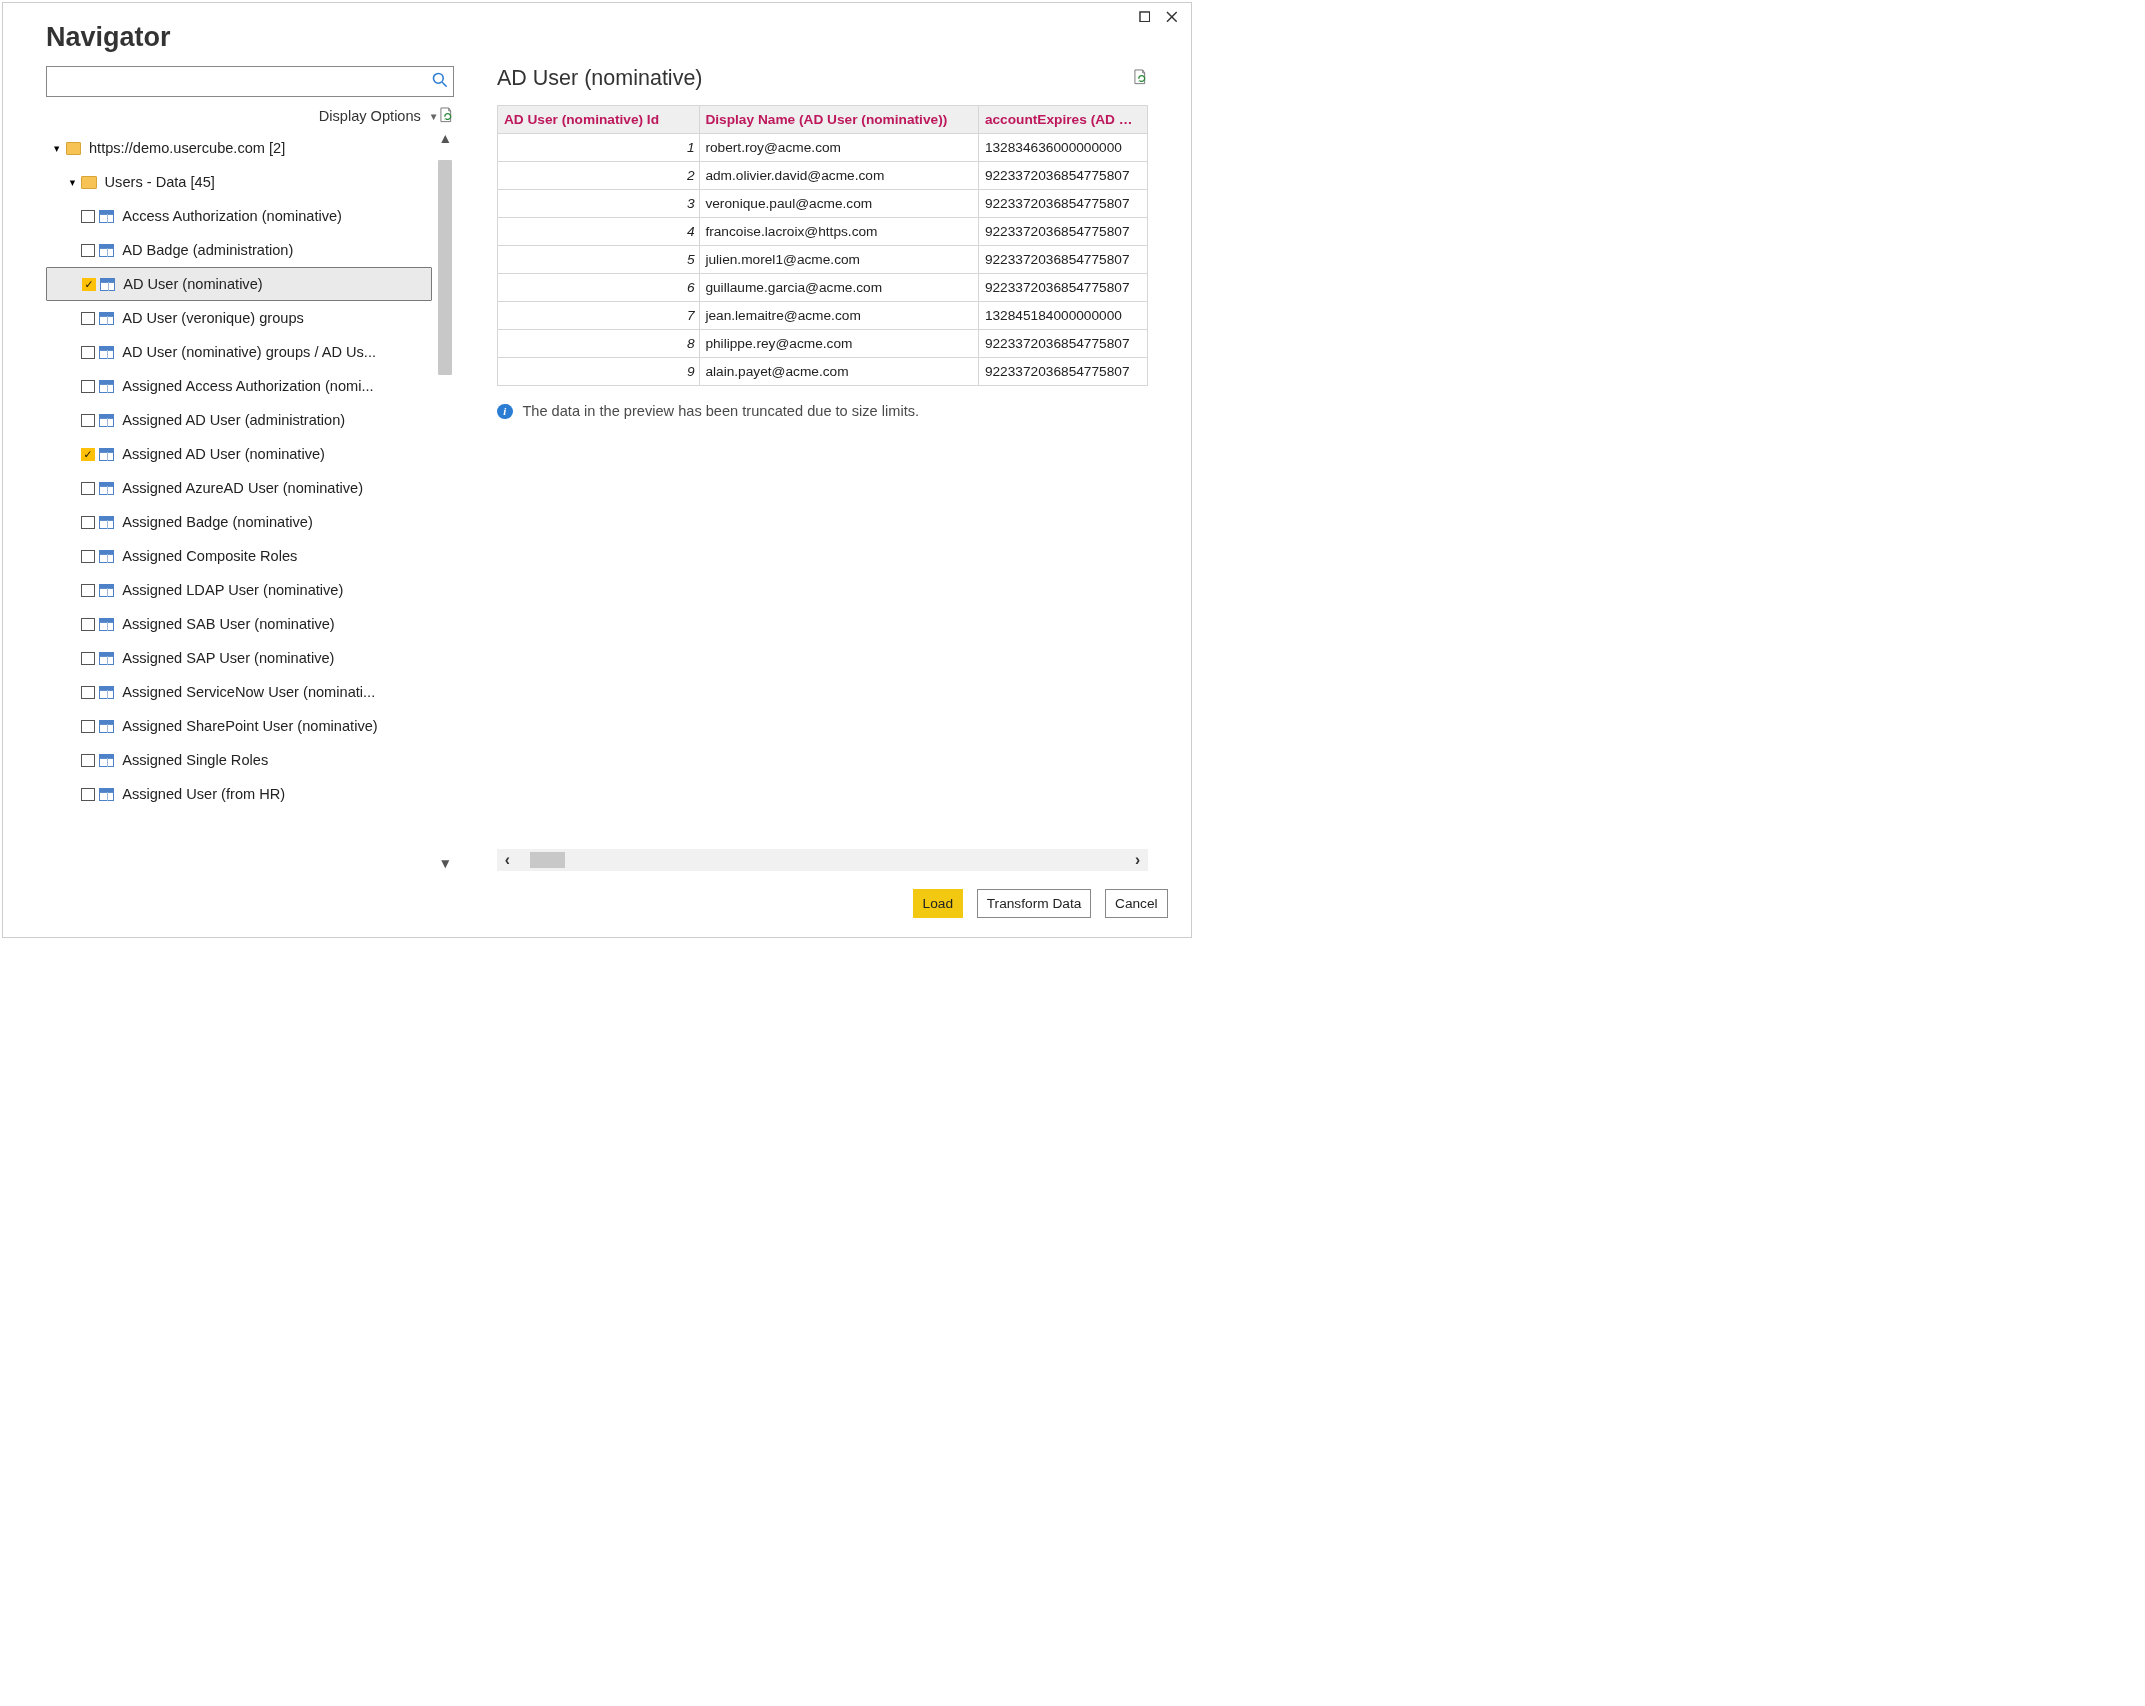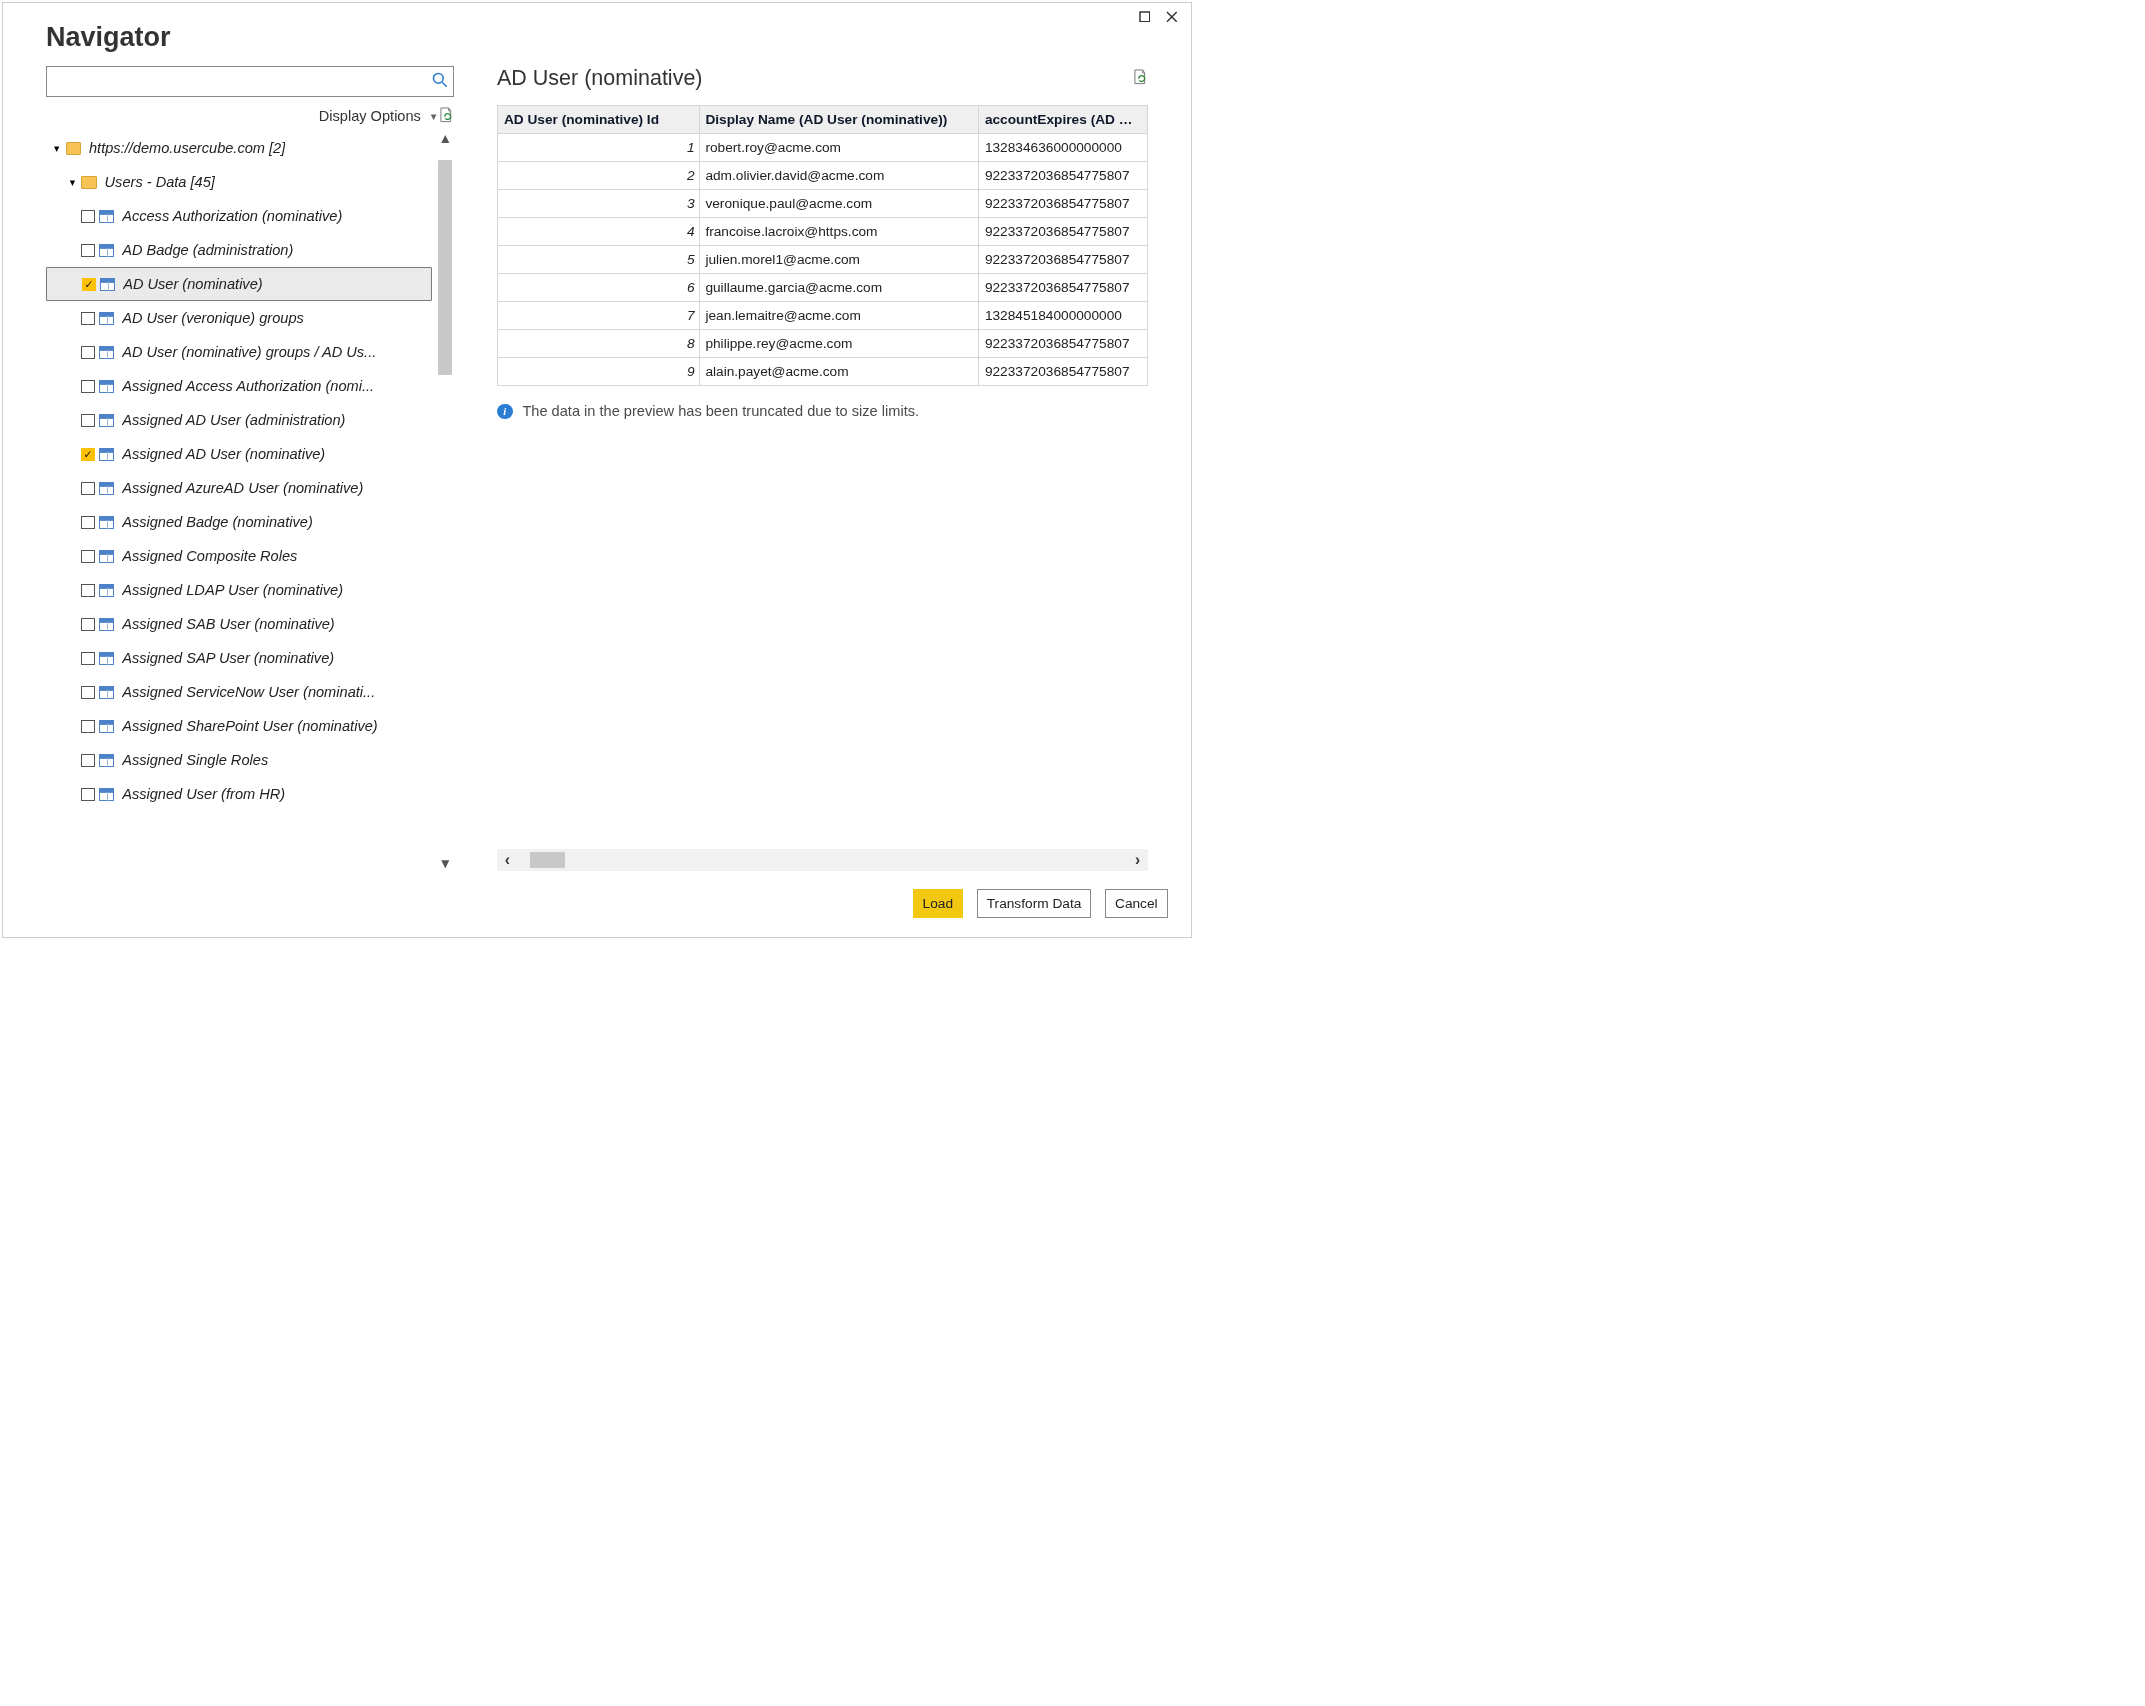--- a/index.html
+++ b/index.html
@@ -25,33 +25,33 @@
   .tree-row.item { padding-left:19.5px; }
   .tree-row.item.selected { background:#eaeaea; border:1px solid #7a7a7a; border-radius:1px; }
   .tree-row .tw { display:inline-flex; width:13.7px; justify-content:center; color:#000; font-size:10.7px; margin-right:2px; }
   .tree-row .tw.hidden { visibility:hidden; }
   .cb { width:13.7px; height:13.7px; border:1px solid #555; display:inline-flex; align-items:center; justify-content:center; margin-right:3.9px; font-size:10.7px; background:#fff; }
   .cb.checked { background:#ffc107; border-color:#ffc107; color:#111; }
   .folder-icon { width:15.6px; height:13.7px; background:#f8c355; border:1px solid #d7a437; margin-right:7.8px; border-radius:1px; }
   .table-icon { display:inline-block; width:15.6px; height:13.7px; margin-right:7.8px; position:relative; }
   .table-icon::before { content:""; position:absolute; inset:0; border:1px solid #4e82c8; background:linear-gradient(#4e82c8,#4e82c8) top/100% 3.9px no-repeat, #fff; }
   .table-icon::after { content:""; position:absolute; top:3.9px; bottom:0; left:50%; width:1px; background:#9cb7dc; }
-  .tree-label { overflow:hidden; text-overflow:ellipsis;font-style:italic; }
+  .tree-label { overflow:hidden; text-overflow:ellipsis; }
   .tree-scroll { width:17.6px; position:relative; margin-left:2px; }
   .tree-arrow-up, .tree-arrow-down { position:absolute; left:0; right:0; text-align:center; color:#555; font-size:13.7px; }
   .tree-arrow-up { top:0; }
   .tree-arrow-down { bottom:0; }
   .tree-thumb { position:absolute; left:2px; right:2px; top:29px; height:215px; background:#c8c8c8; border-radius:1px; }
 
   .right-pane { flex:1; display:flex; flex-direction:column; overflow:hidden; }
   .preview-head { display:flex; align-items:center; justify-content:space-between; margin-bottom:13.7px; }
   .preview-title { font-size:21.5px; font-weight:300; color:#333; }
   table.preview { border-collapse:collapse; width:100%; font-size:13.7px; table-layout:fixed; }
   table.preview th, table.preview td { border:1px solid #d6d6d6; padding:3.9px 5.9px; height:28px; overflow:hidden; text-overflow:ellipsis; white-space:nowrap; }
-  table.preview th { background:#efefef; text-align:left; font-weight:600; font-size:13.7px; color:#0f172a;}
+  table.preview th { background:#efefef; text-align:left; font-weight:600; font-size:13.7px; color:#be185d;}
   table.preview td.id { text-align:right; font-style:italic; color:#222; padding-right:3.9px;}
   .trunc-msg { display:flex; align-items:center; gap:9.8px; margin-top:17.6px; color:#4a4a4a; font-size:14.6px; }
   .info-ico { width:15.6px; height:15.6px; border-radius:50%; background:#2b7cd3; color:#fff; display:inline-flex; align-items:center; justify-content:center; font-size:10.7px; font-weight:700; font-style:italic; font-family:Georgia, serif; }
   .hscroll { margin-top:auto; background:#f1f1f1; height:21.5px; display:flex; align-items:center; padding:0 7.8px; position:relative; }
   .hscroll .left-arr, .hscroll .right-arr { color:#333; font-size:15.6px; font-weight:600;}
   .hscroll .right-arr { margin-left:auto; }
   .hthumb { position:absolute; left:33px; width:35px; top:2.9px; bottom:2.9px; background:#c8c8c8; }
 
   .footer { display:flex; justify-content:flex-end; gap:13.7px; padding:17.6px 23.4px 19.5px 0; }
   .btn { height:29px; padding:0 9px; border:1px solid #888; background:#fff; font-size:13.7px; color:#222; display:inline-flex; align-items:center; }

